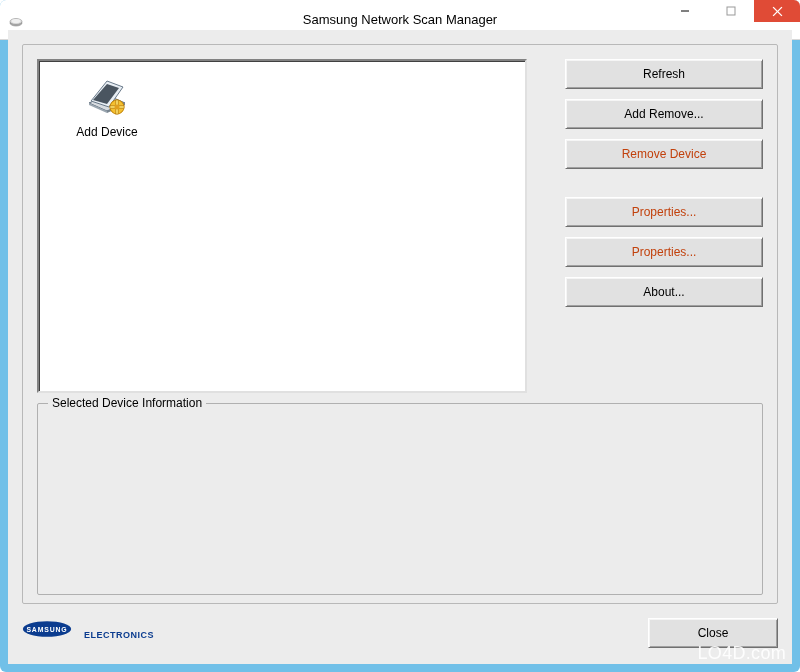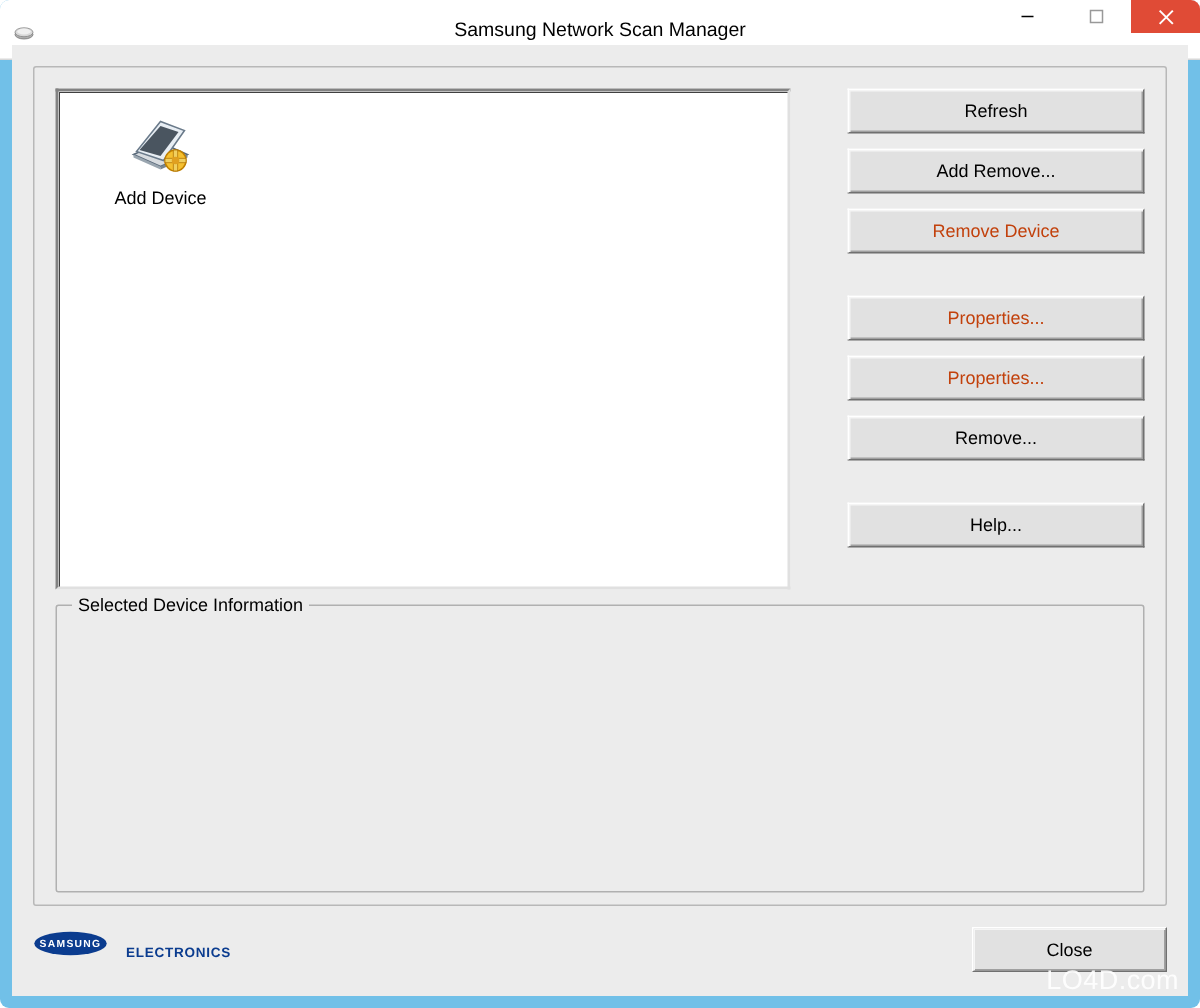--- a/index.html
+++ b/index.html
@@ -281,22 +281,21 @@
           <div class="device-label">Add Device</div>
         </div>
       </div>
 
       <div class="button-column">
         <div class="btn">Refresh</div>
         <div class="btn">Add Remove...</div>
         <div class="btn disabled">Remove Device</div>
         <div class="btn disabled gap-before">Properties...</div>
         <div class="btn disabled">Properties...</div>
-        <div class="btn">Remove...</div>
-        <div class="btn gap-before">Help...</div>
+        <div class="btn">About...</div>
       </div>
 
       <div class="fieldset">
         <div class="fieldset-legend">Selected Device Information</div>
       </div>
 
     </div>
 
     <div class="footer">
       <div class="brand-logo">

